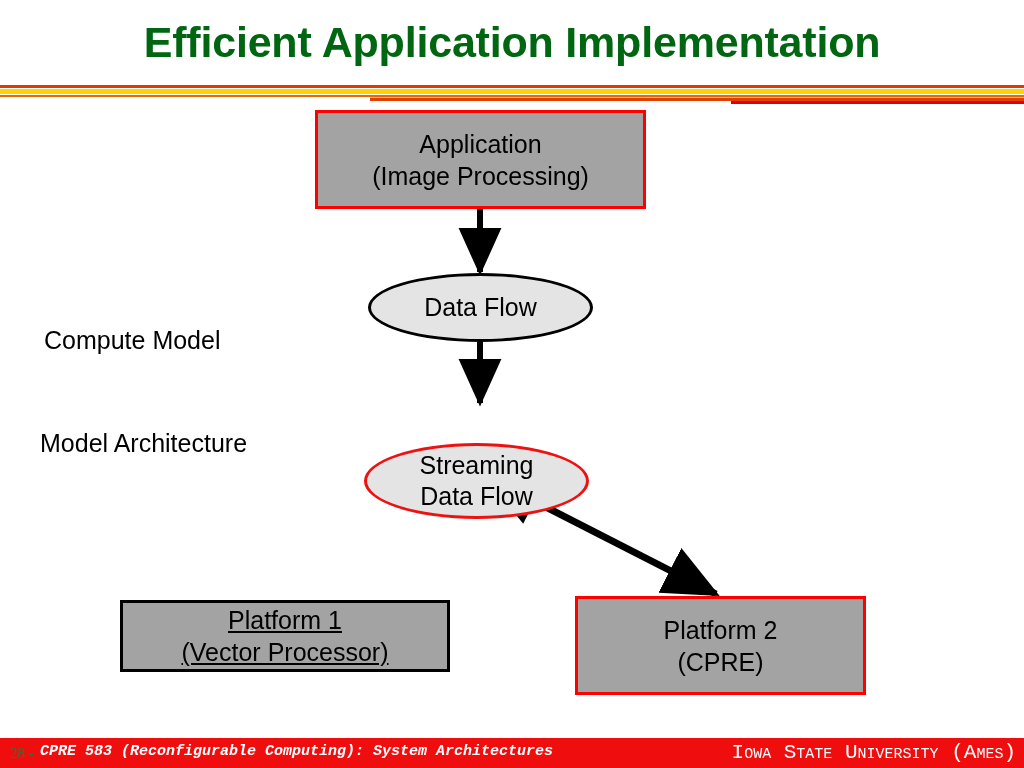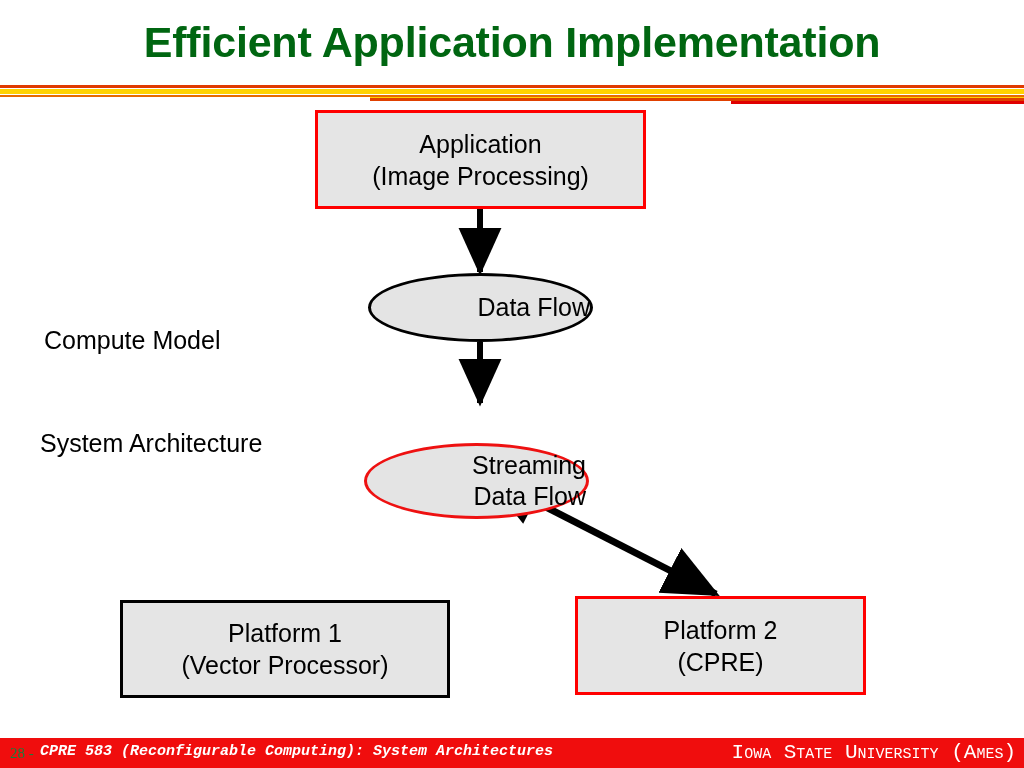--- a/index.html
+++ b/index.html
@@ -66,52 +66,53 @@
     left: 0;
     top: 0;
     width: 1024px;
     height: 768px;
   }
 
   
   .node-box {
     position: absolute;
     box-sizing: border-box;
-    background: #e5e5e5;
+    background: #a3a3a3;
     display: flex;
     flex-direction: column;
     align-items: center;
     justify-content: center;
     font-size: 25px;
     color: #000000;
     line-height: 1.28;
     text-align: center;
   }
   #box-application {
     left: 315px; top: 110px; width: 331px; height: 99px;
     border: 3px solid #ff0000;
   }
   #box-platform1 {
-    left: 120px; top: 600px; width: 330px; height: 98px;
+    left: 120px; top: 600px; width: 330px; height: 72px;
     border: 3px solid #000000;
+    text-decoration: underline;
   }
   #box-platform2 {
     left: 575px; top: 596px; width: 291px; height: 99px;
     border: 3px solid #ff0000;
   }
 
   
   .node-ellipse {
     position: absolute;
     box-sizing: border-box;
     background: #e4e4e4;
     border-radius: 50%;
     display: flex;
     flex-direction: column;
-    align-items: flex-end;
+    align-items: center;
     justify-content: center;
     font-size: 25px;
     color: #000000;
     line-height: 1.25;
     text-align: center;
   }
   #ellipse-dataflow {
     left: 368px; top: 273px; width: 225px; height: 69px;
     border: 3px solid #000000;
   }
@@ -218,18 +219,18 @@
   <span>(Vector Processor)</span>
 </div>
 
 <div class="node-box" id="box-platform2">
   <span>Platform 2</span>
   <span>(CPRE)</span>
 </div>
 
 <div class="stage-label" id="label-compute-model">Compute Model</div>
 
-<div class="stage-label" id="label-system-architecture">System Architecture</div>
+<div class="stage-label" id="label-system-architecture">Model Architecture</div>
 
 <div id="footer-bar"></div>
 <div id="footer-slide-number">28 -</div>
 <div id="footer-course">CPRE 583 (Reconfigurable Computing):  System Architectures</div>
 <div id="footer-institution">Iowa State University (Ames)</div>
 
 </body></html>

